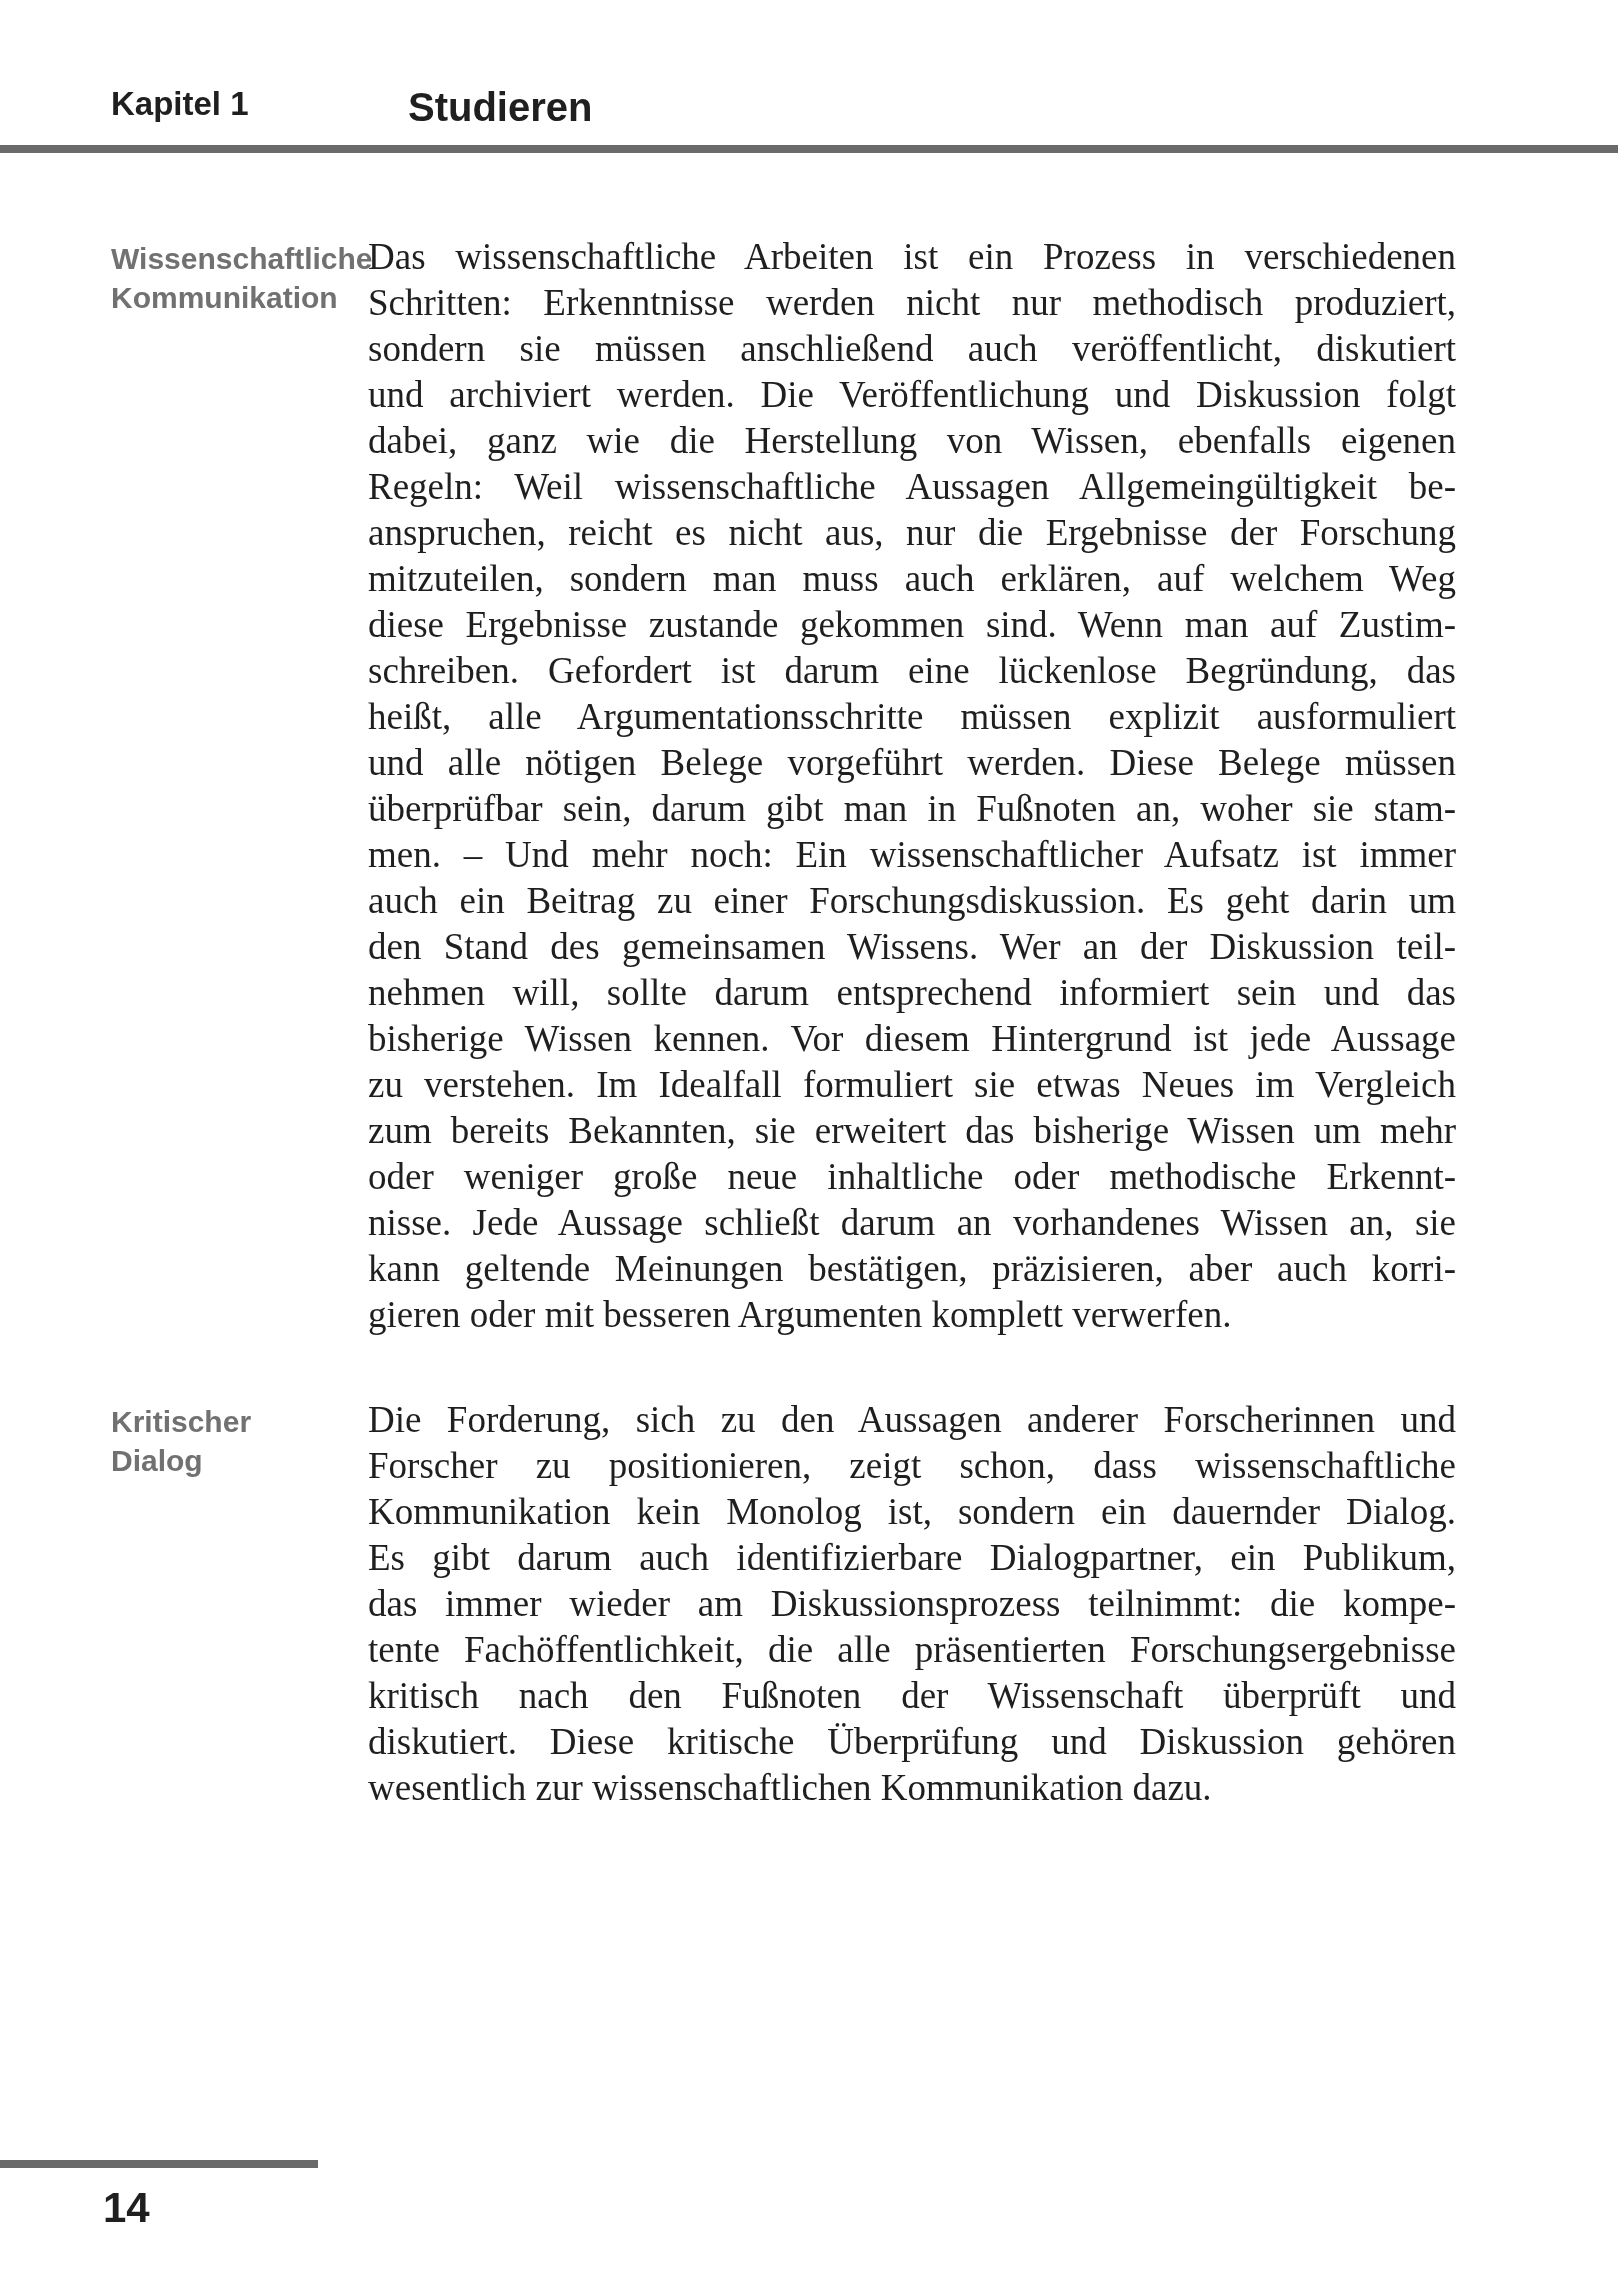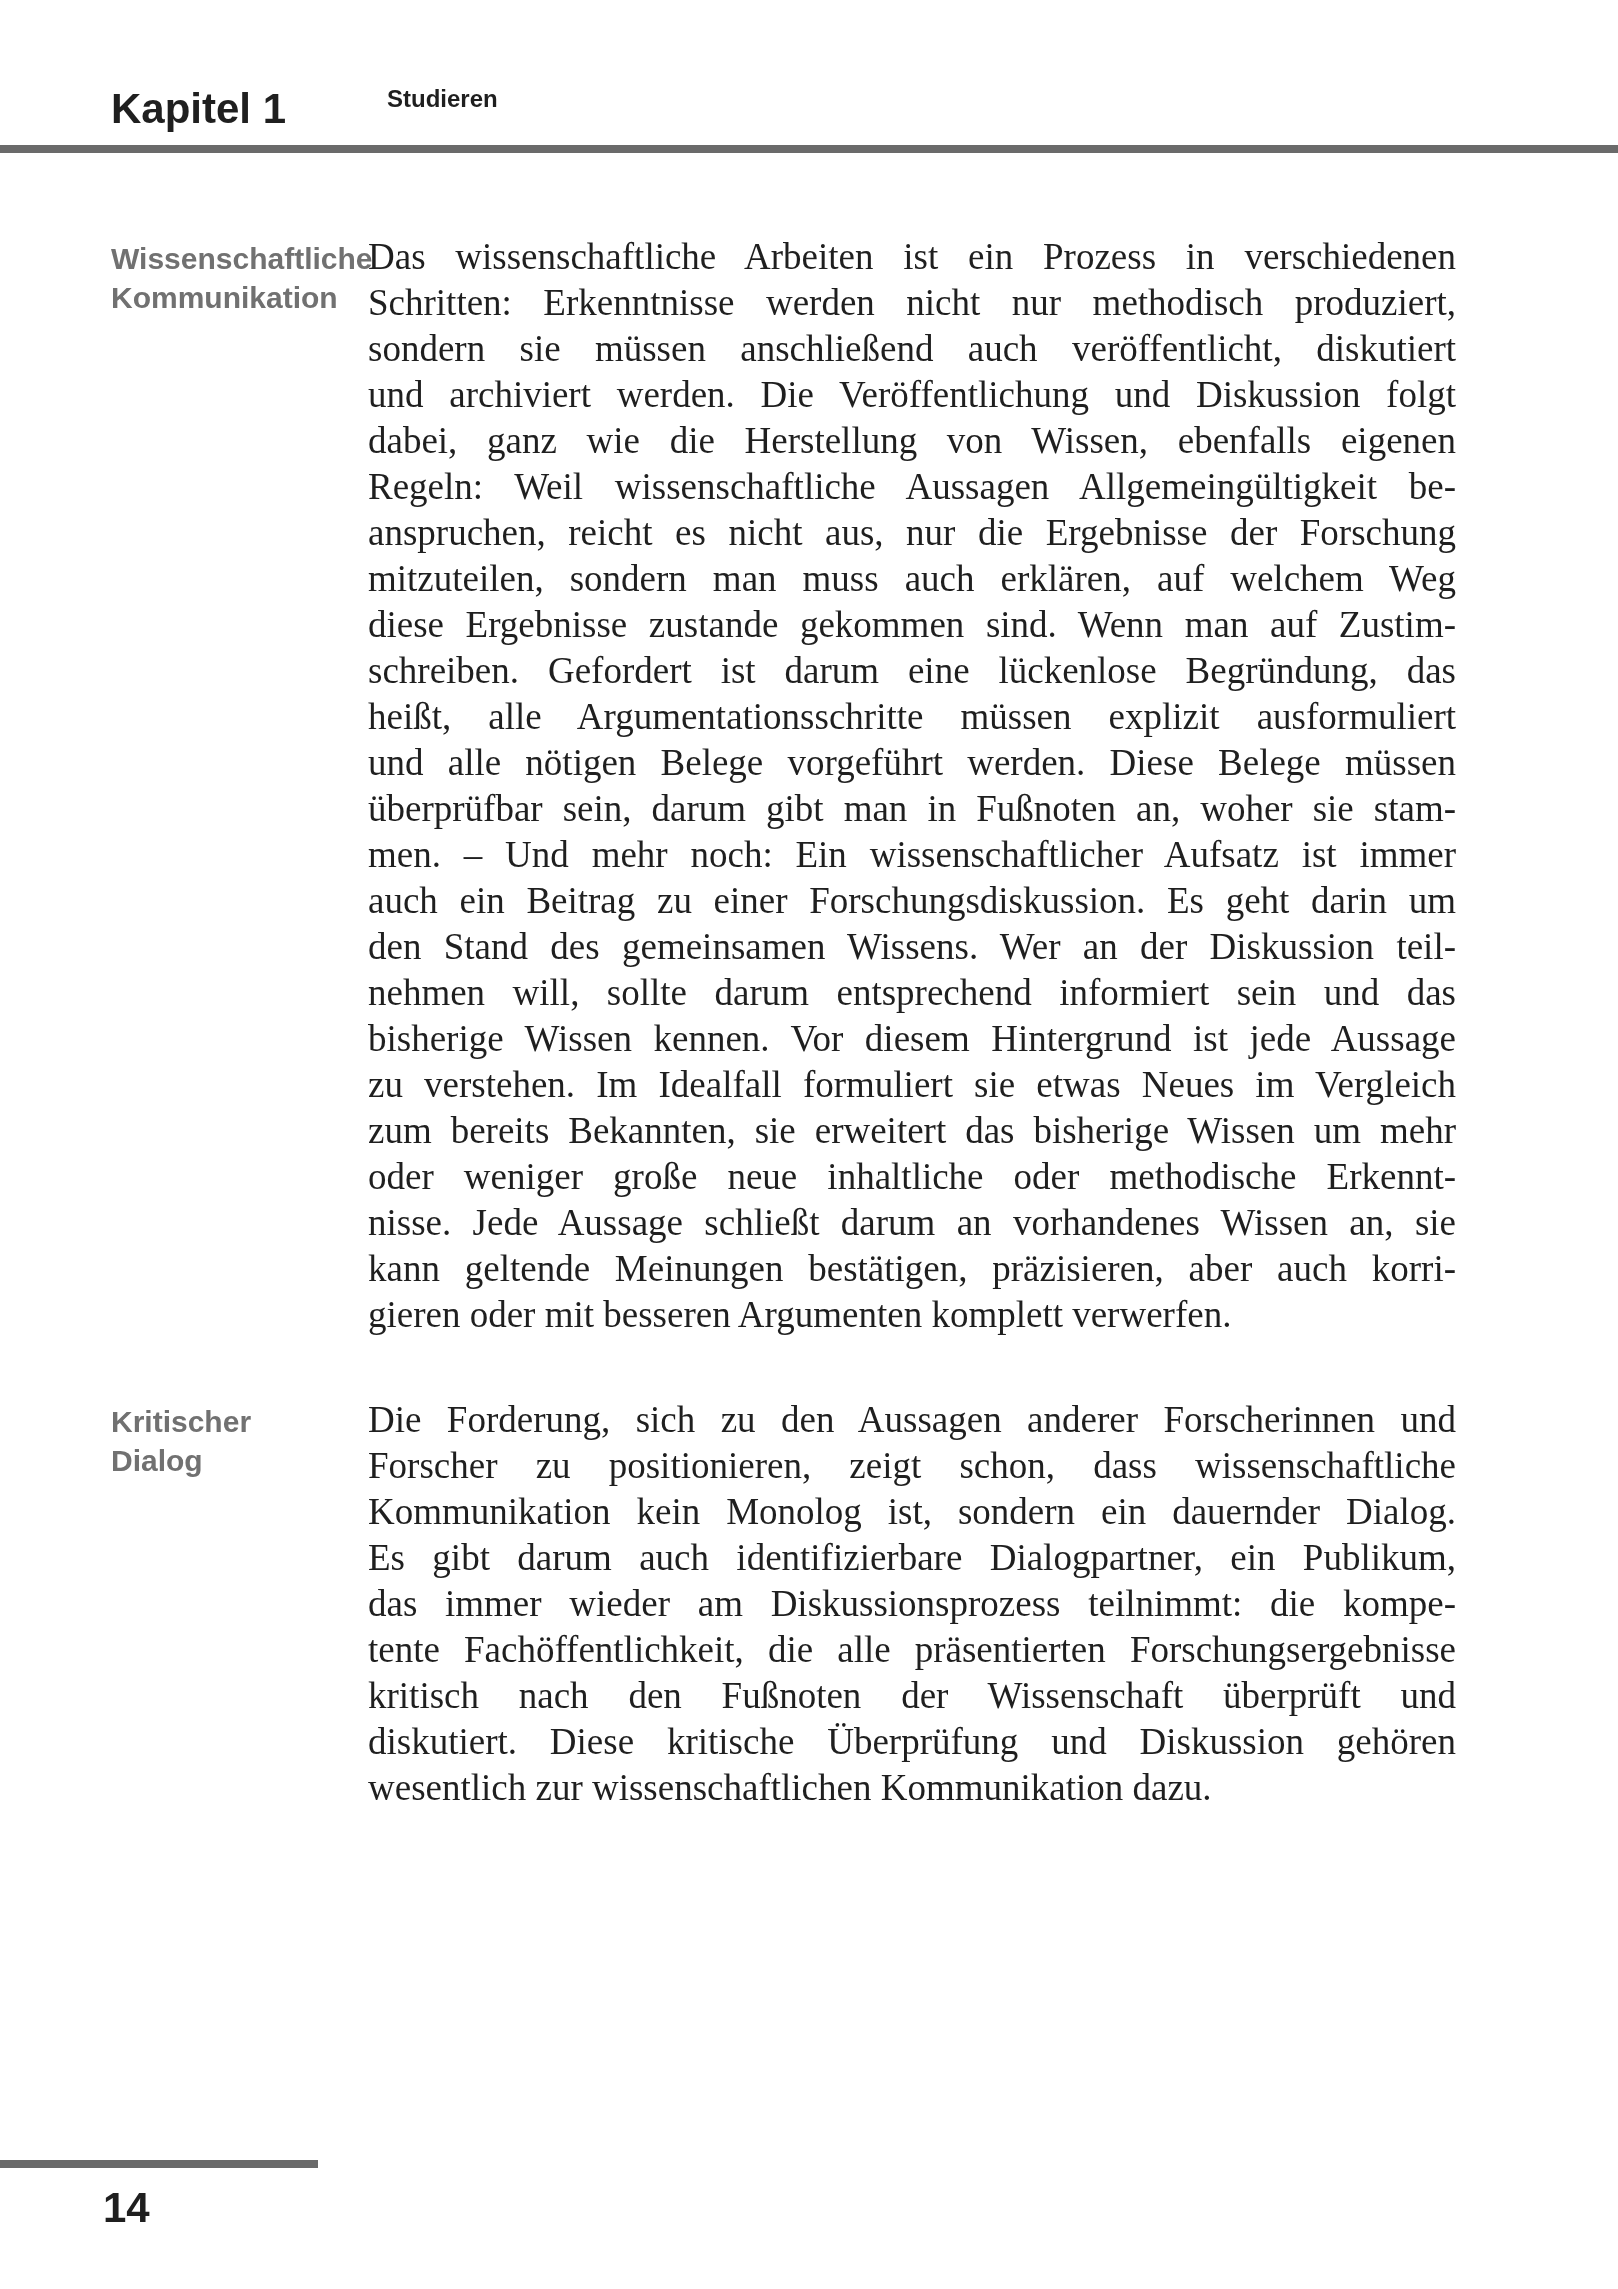--- a/index.html
+++ b/index.html
@@ -19,29 +19,29 @@
   
   .chapter-header {
     position: absolute;
     left: 111px;
     top: 85px;
     display: flex;
     align-items: baseline;
     white-space: nowrap;
   }
   .chapter-num {
-    font-size: 42px;
+    font-size: 33px;
     font-weight: bold;
     color: var(--text-color, #1c1c1c);
     letter-spacing: 0px;
   }
   .chapter-title {
     position: absolute;
-    left: 276px;           
-    font-size: 24px;
+    left: 297px;           
+    font-size: 40px;
     font-weight: bold;
     color: var(--text-color, #1c1c1c);
   }
   .top-rule {
     position: absolute;
     left: 0;
     top: 145px;
     width: 100%;
     height: 8.3px;
     background: var(--rule-gray, #6a6a6a);

